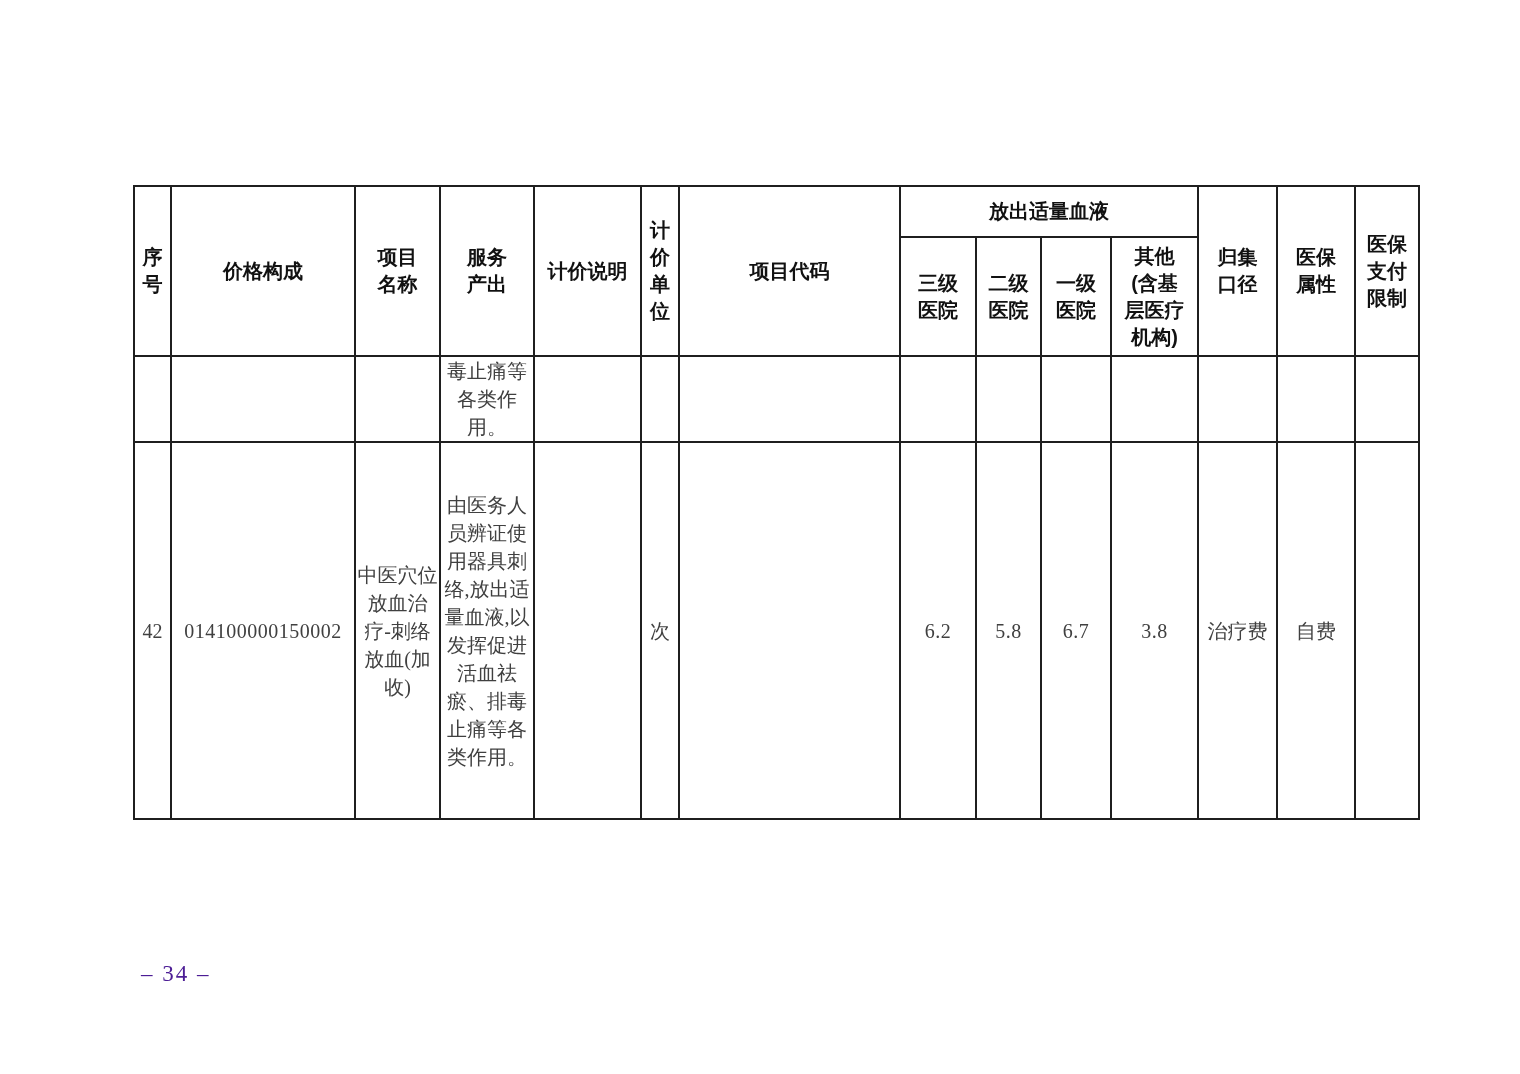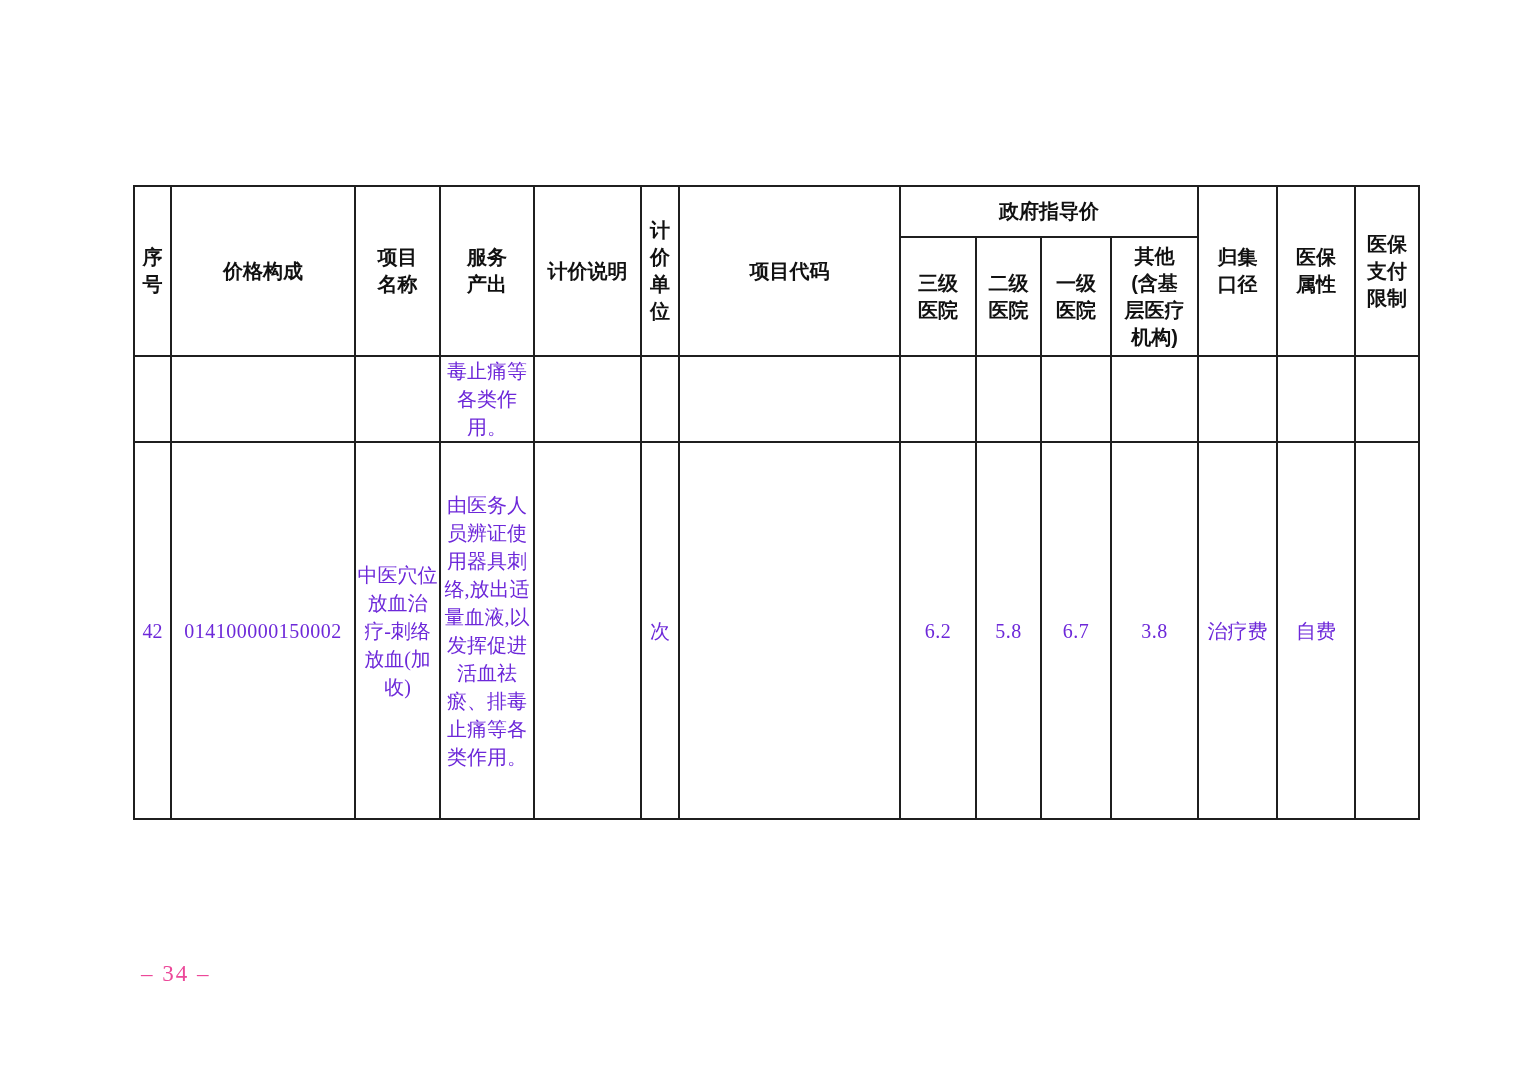--- a/index.html
+++ b/index.html
@@ -37,21 +37,21 @@
     line-height: 27px;
     color: #111111;
     text-align: center;
     vertical-align: middle;
     white-space: pre-line;
   }
   table.pricing td {
     font-family: "Liberation Serif", serif;
     font-size: 20px;
     line-height: 28px;
-    color: #6d28d9;
+    color: #404040;
     text-align: center;
     vertical-align: middle;
   }
   tr.hdr-top   { height: 51px; }
   tr.hdr-sub   { height: 119px; }
   tr.row-cont  { height: 85px; }
   tr.row-main  { height: 377px; }
   td.cell-output {
     vertical-align: top;
     text-align: justify;
@@ -64,21 +64,21 @@
   }
   td.cell-num {
     letter-spacing: 0.5px;
   }
   .page-number {
     position: absolute;
     left: 141px;
     top: 961px;
     font-family: "Liberation Serif", serif;
     font-size: 23px;
-    color: #ec4899;
+    color: #4c1d95;
     letter-spacing: 2px;
   }
 </style>
 </head>
 <body>
 
 <div class="page">
 
   <table class="pricing">
     <colgroup>
@@ -105,21 +105,21 @@
         <th rowspan="2">项目
 名称</th>
         <th rowspan="2">服务
 产出</th>
         <th rowspan="2">计价说明</th>
         <th rowspan="2">计
 价
 单
 位</th>
         <th rowspan="2">项目代码</th>
-        <th colspan="4">政府指导价</th>
+        <th colspan="4">放出适量血液</th>
         <th rowspan="2">归集
 口径</th>
         <th rowspan="2">医保
 属性</th>
         <th rowspan="2">医保
 支付
 限制</th>
       </tr>
       <tr class="hdr-sub">
         <th>三级

